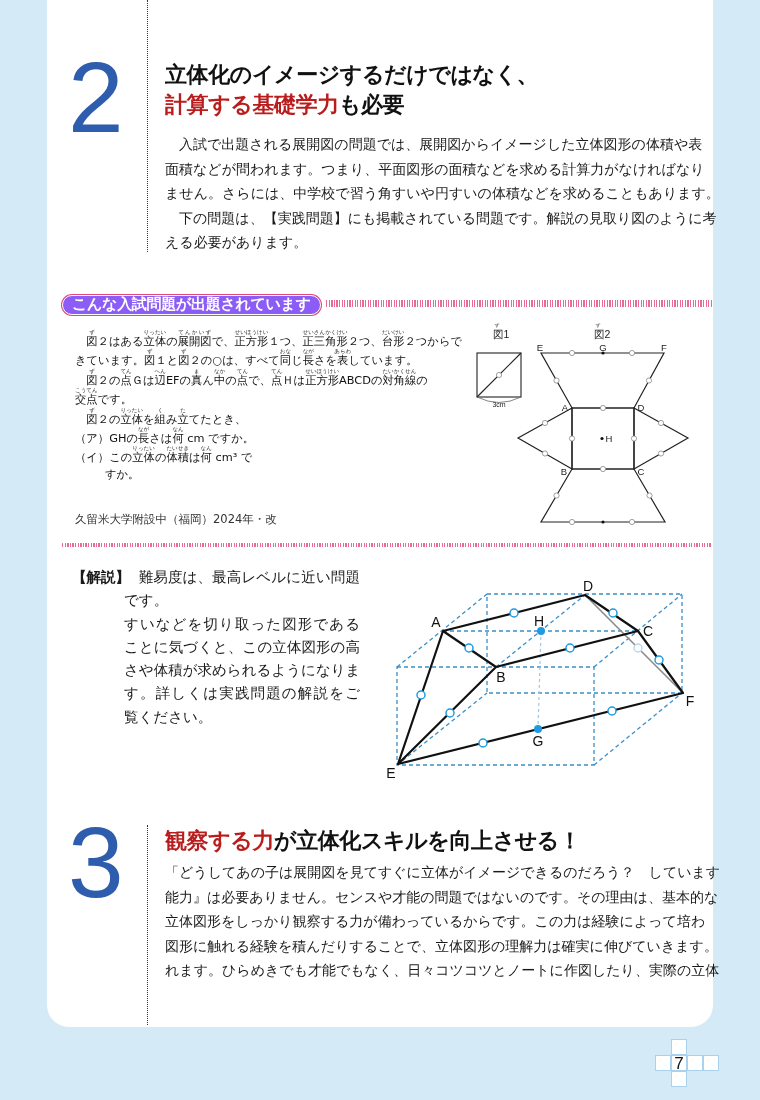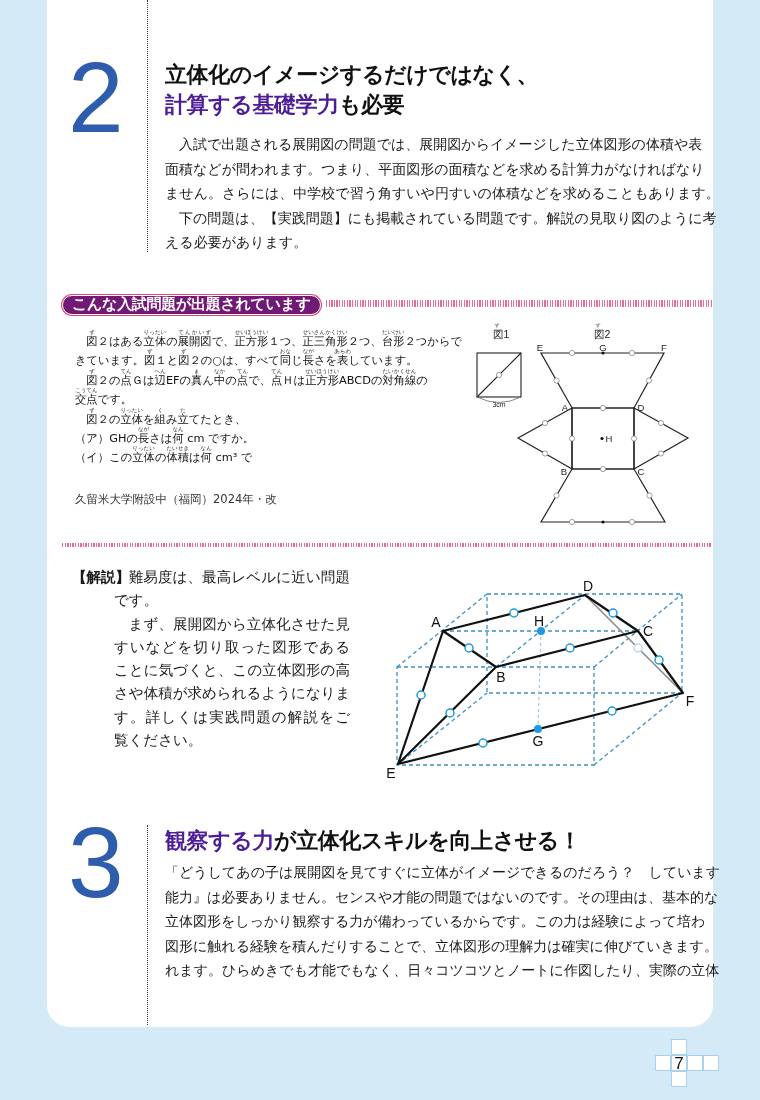--- a/index.html
+++ b/index.html
@@ -23,61 +23,61 @@
   }
   .dotline {
     position: absolute; left: 147px; width: 0;
     border-left: 1.6px dotted #333;
   }
   .heading {
     position: absolute; left: 165px;
     font-size: 22px; font-weight: bold; line-height: 30px;
     letter-spacing: -0.4px; white-space: nowrap; color: #111;
   }
-  .heading .hl { color: #4c1d95; }
+  .heading .hl { color: #b91c1c; }
   .heading .row { display: block; height: 30px; }
   .body-text {
     position: absolute; left: 165px; width: 532px;
     font-size: 14px; line-height: 24.5px; color: #1a1a1a;
   }
   .ln { display: block; white-space: nowrap; height: 24.5px; }
   .ln.full { text-align: justify; text-align-last: justify; }
 
   .banner {
     position: absolute; left: 62px; top: 295px;
     height: 20px; padding: 0 9px;
-    border-radius: 10px; background: #701a75;
+    border-radius: 10px; background: #8b5cf6;
     border: 1.5px solid #fff; box-shadow: 0 0 0 1px #e3467a;
     color: #fff; font-size: 15px; font-weight: bold; line-height: 17px;
     white-space: nowrap; letter-spacing: -0.3px; text-align: center;
   }
   .stripe {
     position: absolute;
     background: repeating-linear-gradient(90deg, #e76b92 0 1.3px, #ffffff 1.3px 2.6px);
   }
   .problem {
     position: absolute; left: 75px; top: 329px; width: 390px;
     font-size: 11.3px; line-height: 19.4px; color: #111;
   }
   .pline { display: block; height: 19.4px; white-space: nowrap; }
   .pline.indent { padding-left: 11.3px; }
   .pline.hang { padding-left: 30px; }
   ruby { ruby-position: over; }
   rt { font-size: 5.5px; color: #222; }
   .source {
-    position: absolute; left: 75px; top: 492px;
+    position: absolute; left: 75px; top: 512px;
     font-size: 11.5px; color: #333; white-space: nowrap;
   }
   svg { position: absolute; overflow: visible; }
   .k-label {
     position: absolute; left: 72px; top: 566px;
     font-size: 14.5px; font-weight: bold; line-height: 23.3px; white-space: nowrap;
   }
   .k-text {
-    position: absolute; left: 114px; top: 566px; width: 236px;
+    position: absolute; left: 124px; top: 566px; width: 236px;
     font-size: 14.5px; line-height: 23.3px;
   }
   .k-text .ln { height: 23.3px; }
   .pn-sq {
     position: absolute; width: 16px; height: 16px;
     background: #ffffff; border: 1px solid #a8d2ee;
   }
   .pn-num {
     font-family: "Liberation Sans", sans-serif;
     font-size: 17px; line-height: 15px; text-align: center; color: #111;
@@ -106,20 +106,21 @@
 <div class="stripe" style="left:326px; top:300px; width:386px; height:7px;"></div>
 
 <div class="problem">
   <span class="pline indent"><ruby>図<rt>ず</rt></ruby>２はある<ruby>立体<rt>りったい</rt></ruby>の<ruby>展開図<rt>てんかいず</rt></ruby>で、<ruby>正方形<rt>せいほうけい</rt></ruby>１つ、<ruby>正三角形<rt>せいさんかくけい</rt></ruby>２つ、<ruby>台形<rt>だいけい</rt></ruby>２つからで</span>
   <span class="pline">きています。<ruby>図<rt>ず</rt></ruby>１と<ruby>図<rt>ず</rt></ruby>２の○は、すべて<ruby>同<rt>おな</rt></ruby>じ<ruby>長<rt>なが</rt></ruby>さを<ruby>表<rt>あらわ</rt></ruby>しています。</span>
   <span class="pline indent"><ruby>図<rt>ず</rt></ruby>２の<ruby>点<rt>てん</rt></ruby>Ｇは<ruby>辺<rt>へん</rt></ruby>EFの<ruby>真<rt>ま</rt></ruby>ん<ruby>中<rt>なか</rt></ruby>の<ruby>点<rt>てん</rt></ruby>で、<ruby>点<rt>てん</rt></ruby>Ｈは<ruby>正方形<rt>せいほうけい</rt></ruby>ABCDの<ruby>対角線<rt>たいかくせん</rt></ruby>の</span>
   <span class="pline"><ruby>交点<rt>こうてん</rt></ruby>です。</span>
   <span class="pline indent"><ruby>図<rt>ず</rt></ruby>２の<ruby>立体<rt>りったい</rt></ruby>を<ruby>組<rt>く</rt></ruby>み<ruby>立<rt>た</rt></ruby>てたとき、</span>
   <span class="pline">（ア）GHの<ruby>長<rt>なが</rt></ruby>さは<ruby>何<rt>なん</rt></ruby> cm ですか。</span>
   <span class="pline">（イ）この<ruby>立体<rt>りったい</rt></ruby>の<ruby>体積<rt>たいせき</rt></ruby>は<ruby>何<rt>なん</rt></ruby> cm³ で</span>
+  <span class="pline hang">すか。</span>
 </div>
 <div class="source">久留米大学附設中（福岡）2024年・改</div>
 <div class="stripe" style="left:62px; top:543px; width:650px; height:4px;"></div>
 
 <svg style="left:460px; top:318px; width:250px; height:215px;" viewBox="460 318 250 215" font-family="Liberation Sans, sans-serif">
 
   <g>
     <text x="497" y="327" font-size="5" text-anchor="middle" fill="#222">ず</text>
     <text x="493" y="338" font-size="10.5" fill="#222">図1</text>
     <rect x="477" y="353" width="44" height="44" fill="none" stroke="#222" stroke-width="1.1"></rect>
@@ -172,21 +173,20 @@
       <text x="564" y="475">B</text>
       <text x="641" y="475">C</text>
     </g>
   </g>
 </svg>
 
 <div class="k-label">【解説】</div>
 <div class="k-text">
   <span class="ln full">　難易度は、最高レベルに近い問題</span>
   <span class="ln">です。</span>
-  <span class="ln full">　まず、展開図から立体化させた見</span>
   <span class="ln full">すいなどを切り取った図形である</span>
   <span class="ln full">ことに気づくと、この立体図形の高</span>
   <span class="ln full">さや体積が求められるようになりま</span>
   <span class="ln full">す。詳しくは実践問題の解説をご</span>
   <span class="ln">覧ください。</span>
 </div>
 
 <svg style="left:380px; top:575px; width:330px; height:210px;" viewBox="380 575 330 210" font-family="Liberation Sans, sans-serif">
   <g fill="none" stroke="#3a8fc8" stroke-width="1.3" stroke-dasharray="4 3">
     <polygon points="487,594 682,594 682,693 487,693"></polygon>

